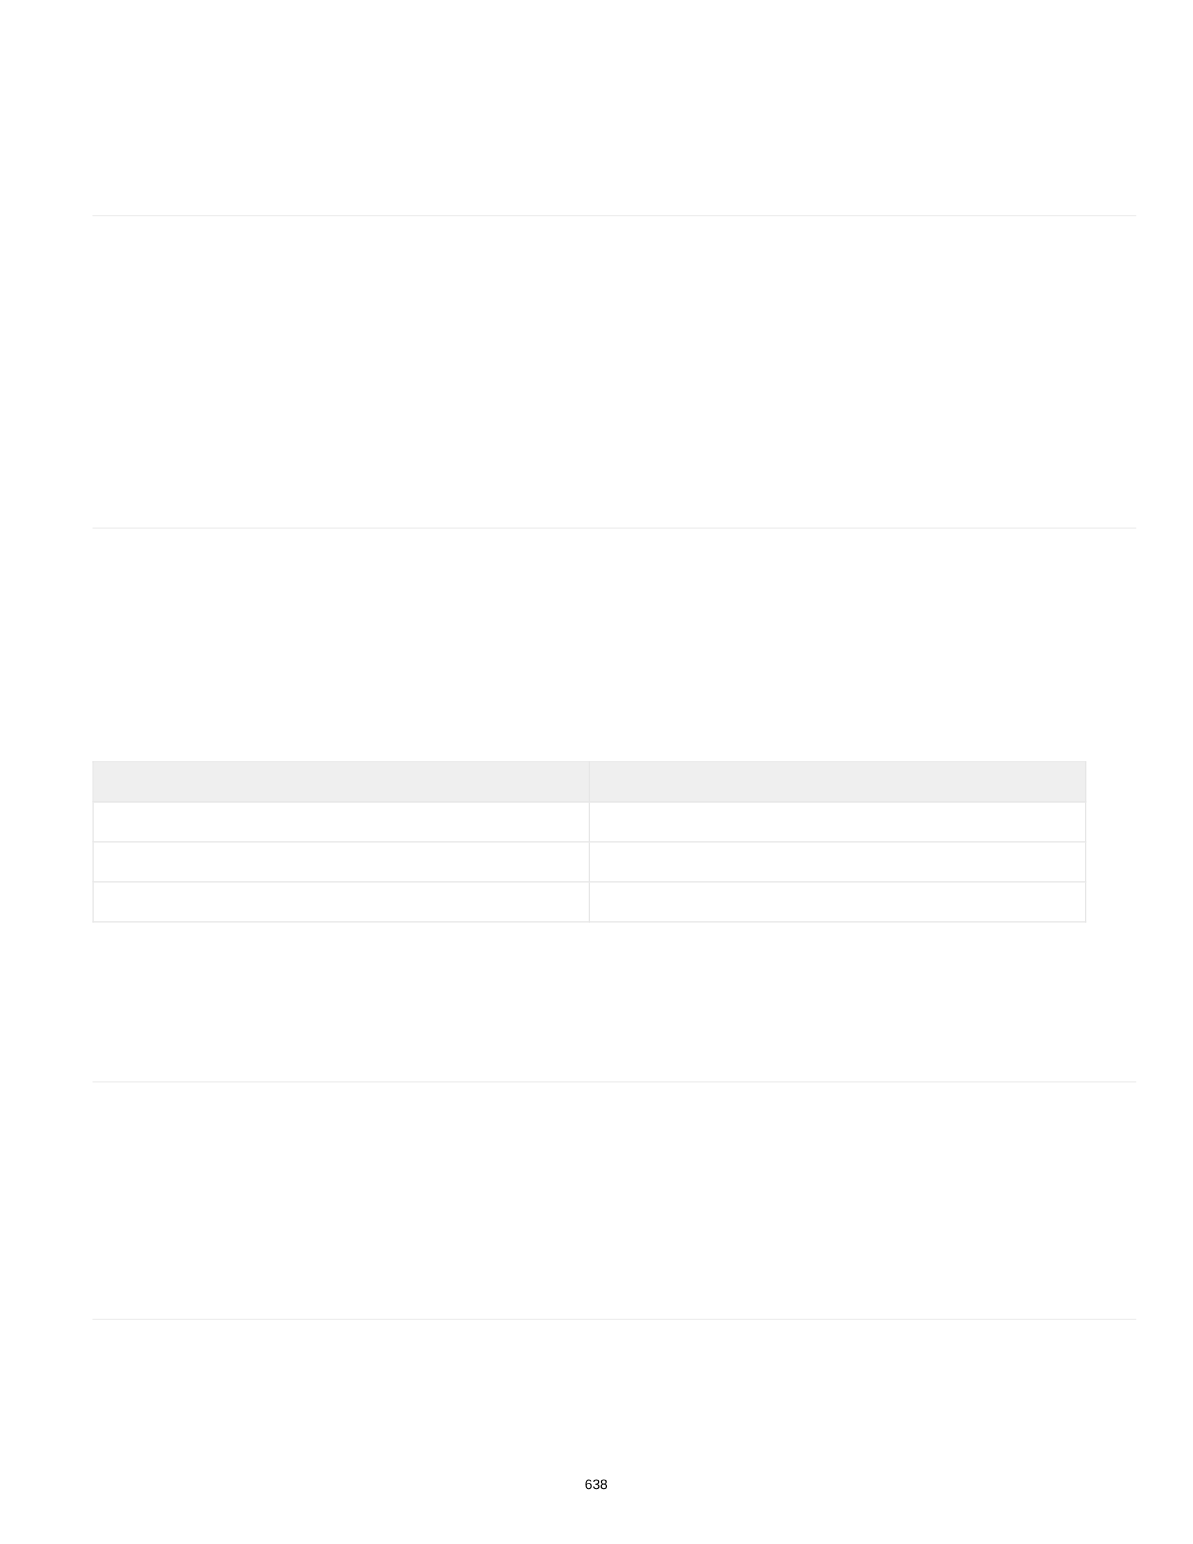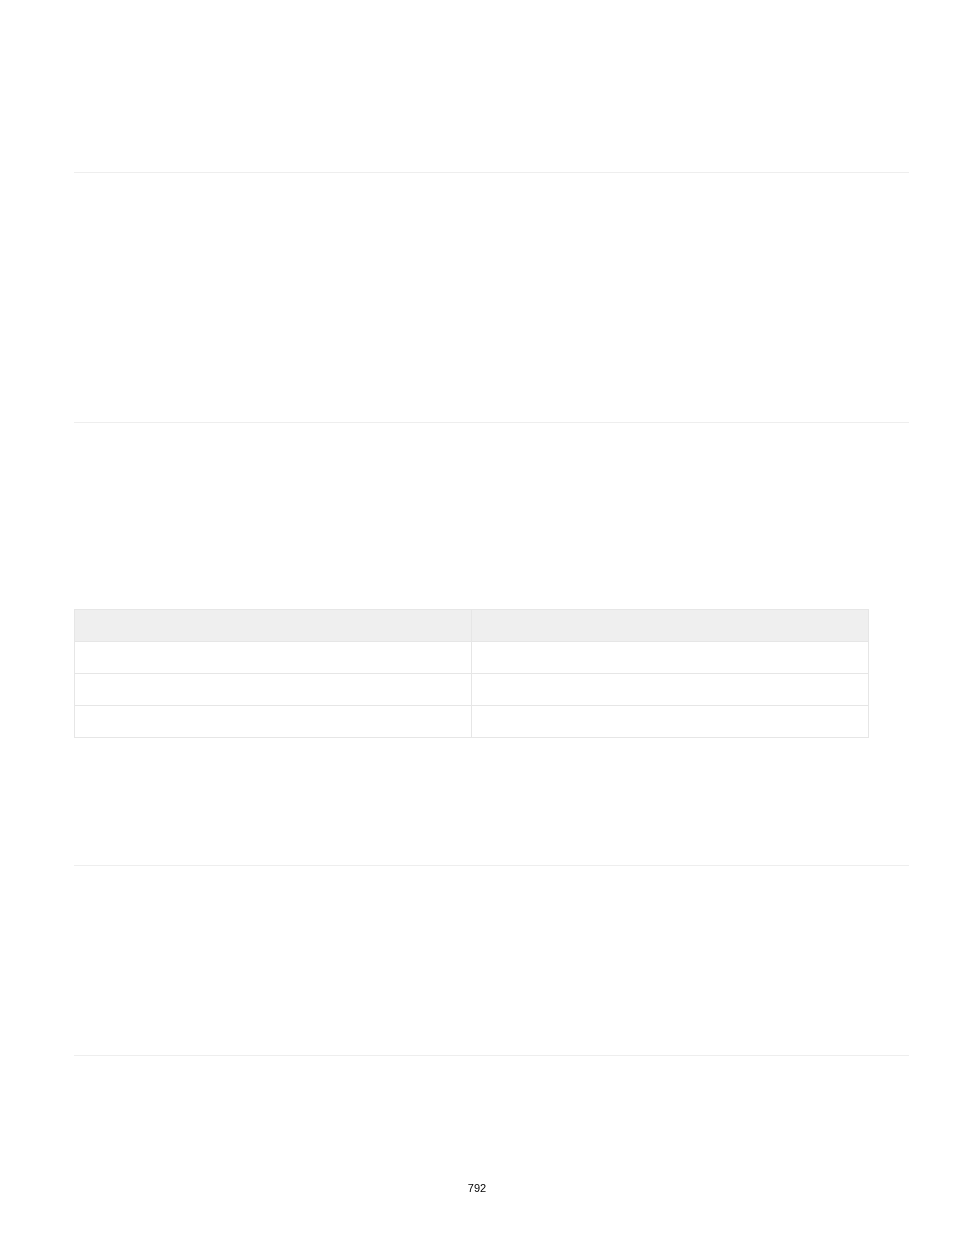--- a/index.html
+++ b/index.html
@@ -86,14 +86,14 @@
           <td></td>
           <td></td>
         </tr>
       </tbody>
     </table>
   </div>
 
   <div class="hr" style="top:865px"></div>
   <div class="hr" style="top:1055px"></div>
 
-  <div class="page-number">792</div>
+  <div class="page-number">638</div>
 </div>
 
 </body></html>

